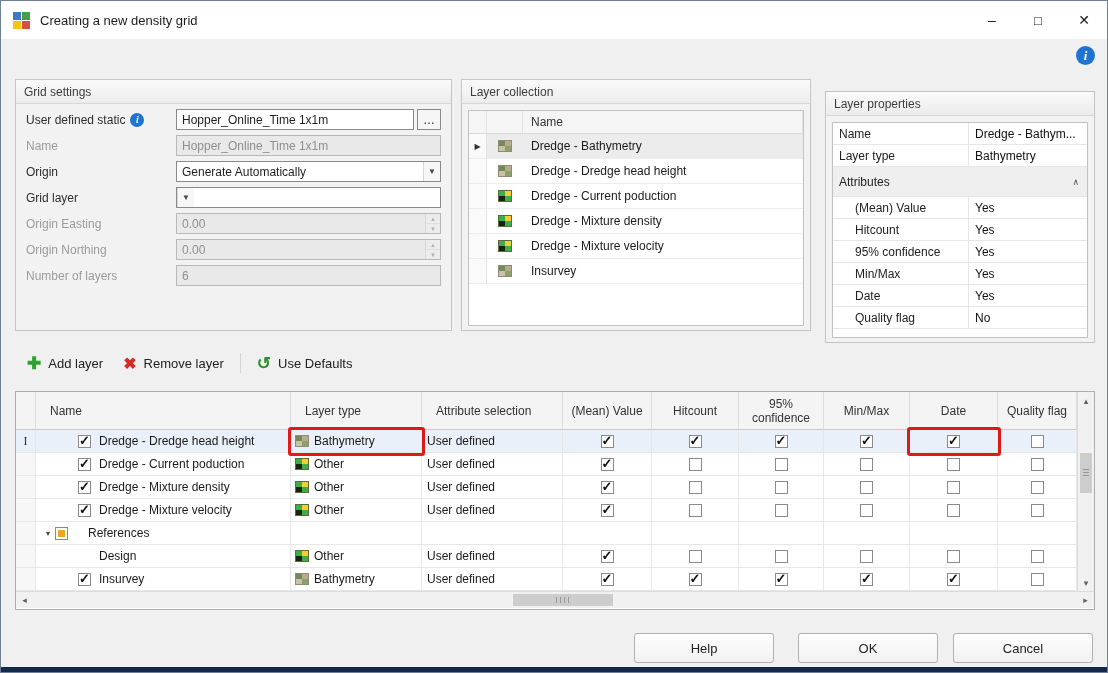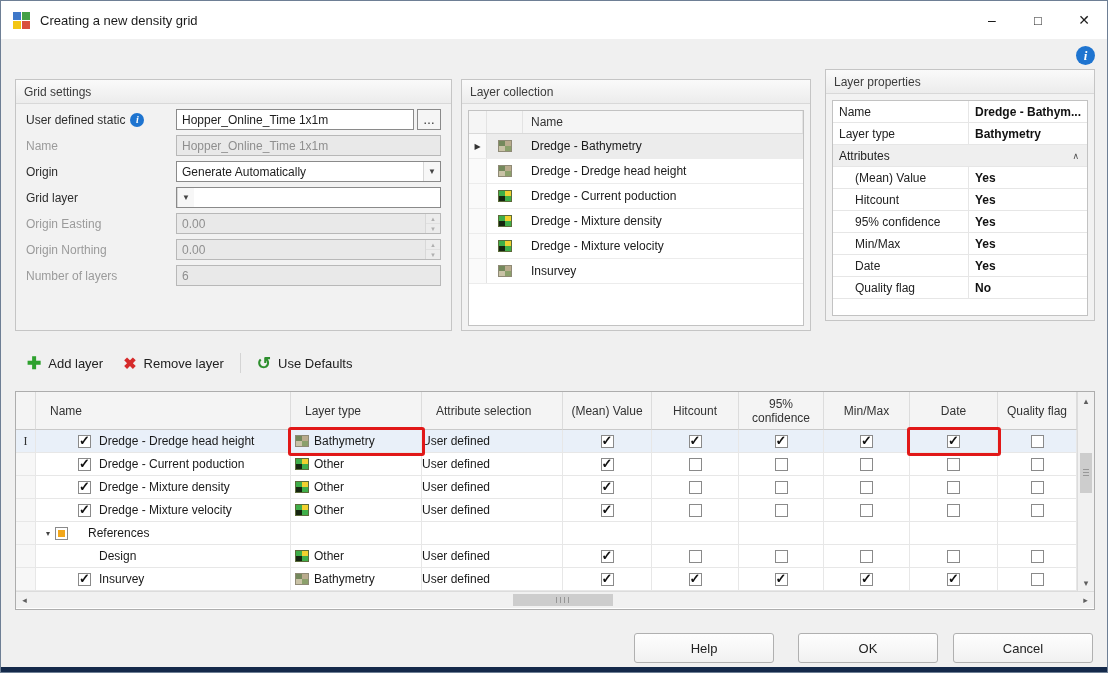--- a/index.html
+++ b/index.html
@@ -56,27 +56,27 @@
   .lc-row { height:25px; border-bottom:1px solid #ececec; font-size:12px; color:#1a1a1a; }
   .lc-row .rh { background:#fafafa; border-right:1px solid #e3e3e3; display:flex; align-items:center; justify-content:center; font-size:8px; color:#333; }
   .lc-row .ic { display:flex; align-items:center; justify-content:center; }
   .lc-row .nm { display:flex; align-items:center; padding-left:8px; white-space:nowrap; overflow:hidden; }
   .lc-row.sel { background:#ececec; }
   .licon { width:14px; height:12px; border:1px solid #8f8a76; display:inline-block; flex:none; }
   .icon-bathymetry { background:conic-gradient(#b9ab8d 0 25%, #8ba06b 25% 50%, #c9c2a6 50% 75%, #74895c 75%); }
   .icon-other { background:conic-gradient(#f2d12e 0 25%, #3fae49 25% 50%, #16250f 50% 75%, #3fae49 75%); border-color:#5c6b3a; }
 
   
-  #layer-properties { left:824px; top:68px; width:270px; height:252px; }
+  #layer-properties { left:824px; top:90px; width:270px; height:252px; }
   .lp-table { position:absolute; left:6px; top:30px; width:256px; height:216px; background:#fff; border:1px solid #c2c2c2; font-size:12px; overflow:hidden; }
   .lp-row { display:grid; grid-template-columns:136px 1fr; height:22px; border-bottom:1px solid #e6e6e6; }
   .lp-label { padding-left:6px; display:flex; align-items:center; border-right:1px solid #e6e6e6; color:#222; white-space:nowrap; overflow:hidden; }
   .lp-label.ind { padding-left:22px; }
-  .lp-value { padding-left:6px; display:flex; align-items:center; font-weight:bold; color:#111; white-space:nowrap; overflow:hidden; }
-  .lp-cat { display:flex; align-items:center; height:22px; border-bottom:1px solid #e6e6e6; background:#efefef; padding-left:6px; color:#222; }
+  .lp-value { padding-left:6px; display:flex; align-items:center; font-weight:normal; color:#111; white-space:nowrap; overflow:hidden; }
+  .lp-cat { display:flex; align-items:center; height:30px; border-bottom:1px solid #e6e6e6; background:#efefef; padding-left:6px; color:#222; }
   .lp-cat .chev { margin-left:auto; margin-right:8px; font-size:9px; color:#555; }
 
   
   .toolbar { position:absolute; left:16px; top:345px; height:34px; display:flex; align-items:center; font-size:13px; color:#222; }
   .tool-item { display:flex; align-items:center; gap:7px; padding:5px 10px; }
   .ti-add { color:#2ea12e; font-size:17px; font-weight:bold; }
   .ti-rem { color:#d62b2b; font-size:16px; font-weight:bold; }
   .ti-def { color:#2e8f2e; font-size:17px; font-weight:bold; }
   .tool-sep { width:1px; height:20px; background:#d4d4d4; margin:0 6px; }
 
@@ -97,21 +97,21 @@
   .mt-row.sel .c { background:#e9f0f9; }
   .ibeam { font-family:"Liberation Serif", serif; font-size:12px; color:#333; }
   .name.top { padding-left:42px; }
   .name.group { padding-left:10px; }
   .name.nocheck { padding-left:63px; }
   .name .nm { margin-left:8px; }
   .name.group .nm { margin-left:20px; }
   .expander { font-size:8px; color:#444; margin-right:5px; }
   .lt { padding-left:4px; }
   .lt .licon { margin-right:5px; }
-  .as { }
+  .as { padding-left:5px; }
   .ck { justify-content:center; }
   .cb { width:13px; height:13px; border:1px solid #8a8a8a; background:#fff; position:relative; flex:none; display:inline-block; }
   .cb.checked::after { content:"✓"; position:absolute; left:0; right:0; top:-3px; text-align:center;
     font-size:13px; font-weight:bold; color:#111; }
   .cb.partial::after { content:""; position:absolute; left:2px; right:2px; top:2px; bottom:2px; background:#f2a71b; }
 
   .red-box { position:absolute; border:3px solid #e11818; border-radius:3px; pointer-events:none; }
   #red-layer-type { left:272px; top:35px; width:137px; height:29px; }
   #red-date { left:891px; top:35px; width:94px; height:29px; }
 

